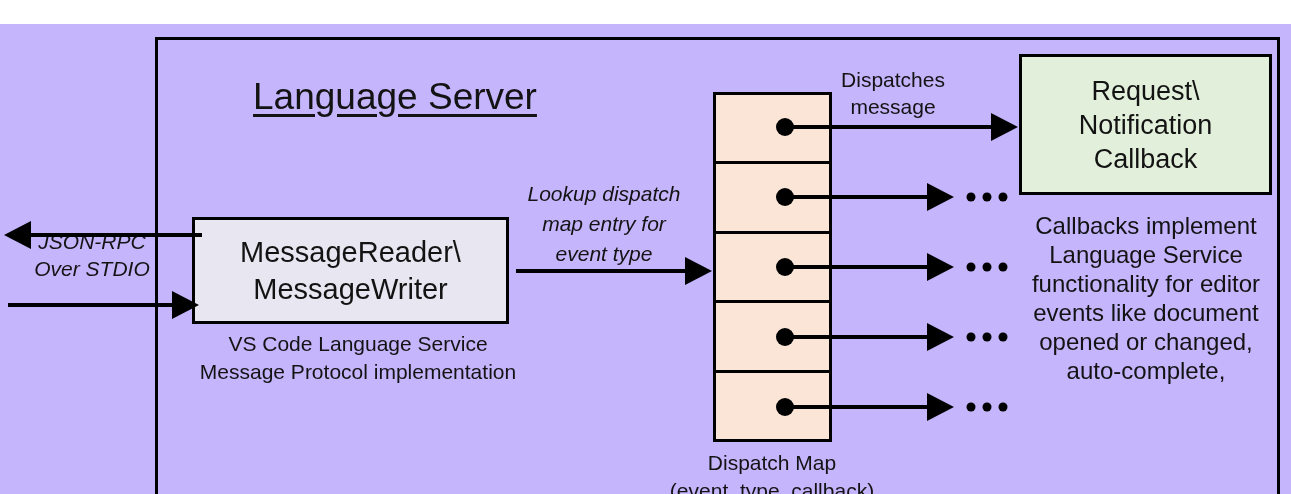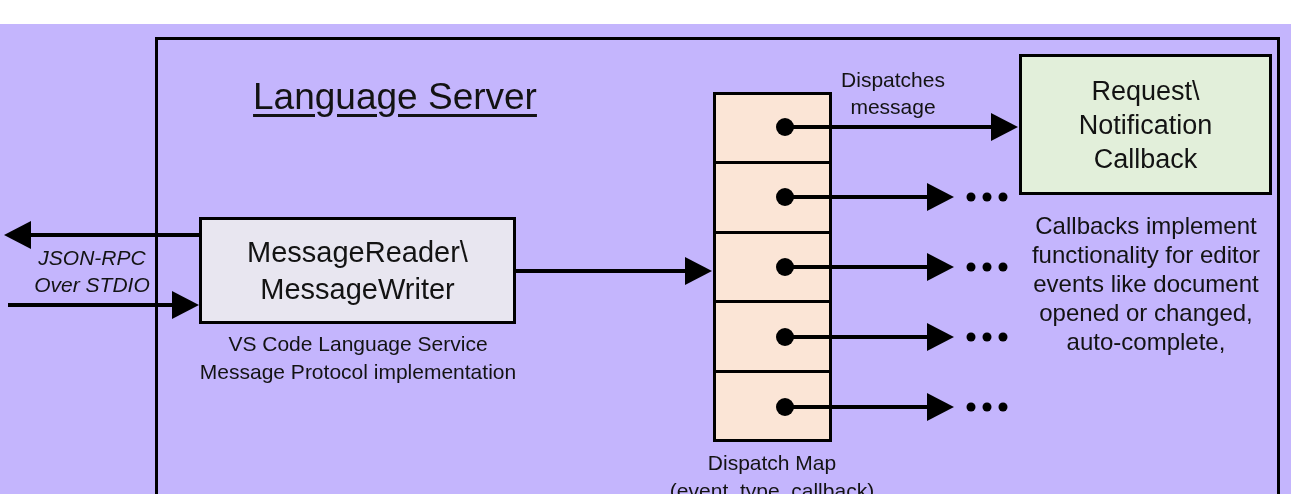--- a/index.html
+++ b/index.html
@@ -29,29 +29,29 @@
   .title {
     left: 215px; top: 52px; width: 360px;
     text-align: center;
     font-size: 37px;
     letter-spacing: 0px;
     text-decoration: underline;
     text-underline-offset: 5px;
   }
 
   .stdio-label {
-    left: 14px; top: 220px; width: 156px;
+    left: 14px; top: 204px; width: 156px;
     text-align: center;
     font-style: italic;
     font-size: 21px;
     line-height: 27px;
   }
 
   .reader-box {
-    left: 199px; top: 193px;
+    left: 192px; top: 193px;
     width: 317px; height: 107px;
     border: 3px solid #000;
     background: var(--reader-fill, #e8e6f0);
     display: flex;
     flex-direction: column;
     align-items: center;
     justify-content: center;
     font-size: 29px;
     line-height: 37px;
     text-align: center;
@@ -148,20 +148,25 @@
   <div class="abs reader-box">
     <div>MessageReader\</div>
     <div>MessageWriter</div>
   </div>
 
   <div class="abs reader-caption">
     <div>VS Code Language Service</div>
     <div>Message Protocol implementation</div>
   </div>
 
+  <div class="abs lookup-label">
+    <div>Lookup dispatch</div>
+    <div>map entry for</div>
+    <div>event type</div>
+  </div>
 
   <div class="abs dispatch-map">
     <div class="dispatch-cell"></div>
     <div class="dispatch-cell"></div>
     <div class="dispatch-cell"></div>
     <div class="dispatch-cell"></div>
     <div class="dispatch-cell"></div>
   </div>
 
   <div class="abs map-caption">
@@ -175,20 +180,21 @@
   </div>
 
   <div class="abs callback-box">
     <div>Request\</div>
     <div>Notification</div>
     <div>Callback</div>
   </div>
 
   <div class="abs callbacks-caption">
     <div>Callbacks implement</div>
+    <div>Language Service</div>
     <div>functionality for editor</div>
     <div>events like document</div>
     <div>opened or changed,</div>
     <div>auto-complete,</div>
   </div>
 
   <svg class="overlay" viewBox="0 0 1291 494">
 
     <g>
       <line class="wire" x1="202" y1="211" x2="28" y2="211"></line>

